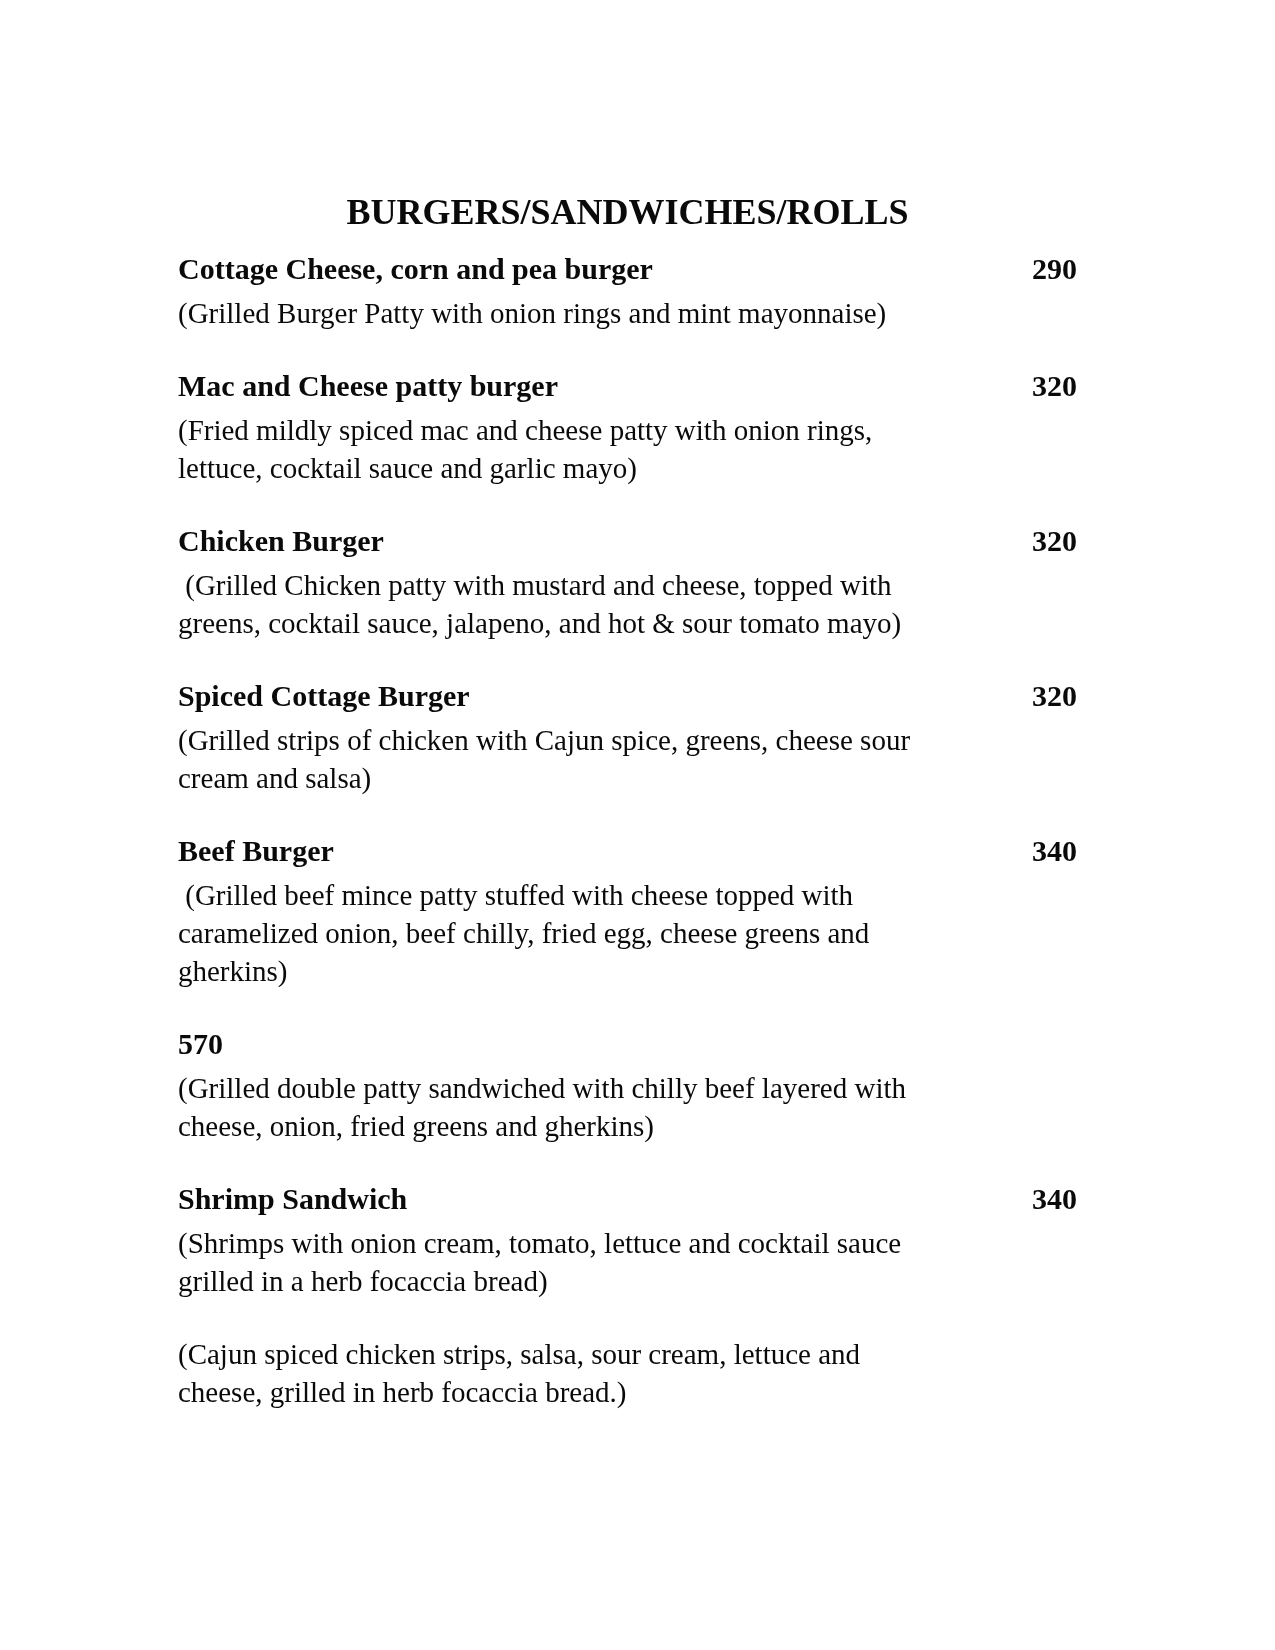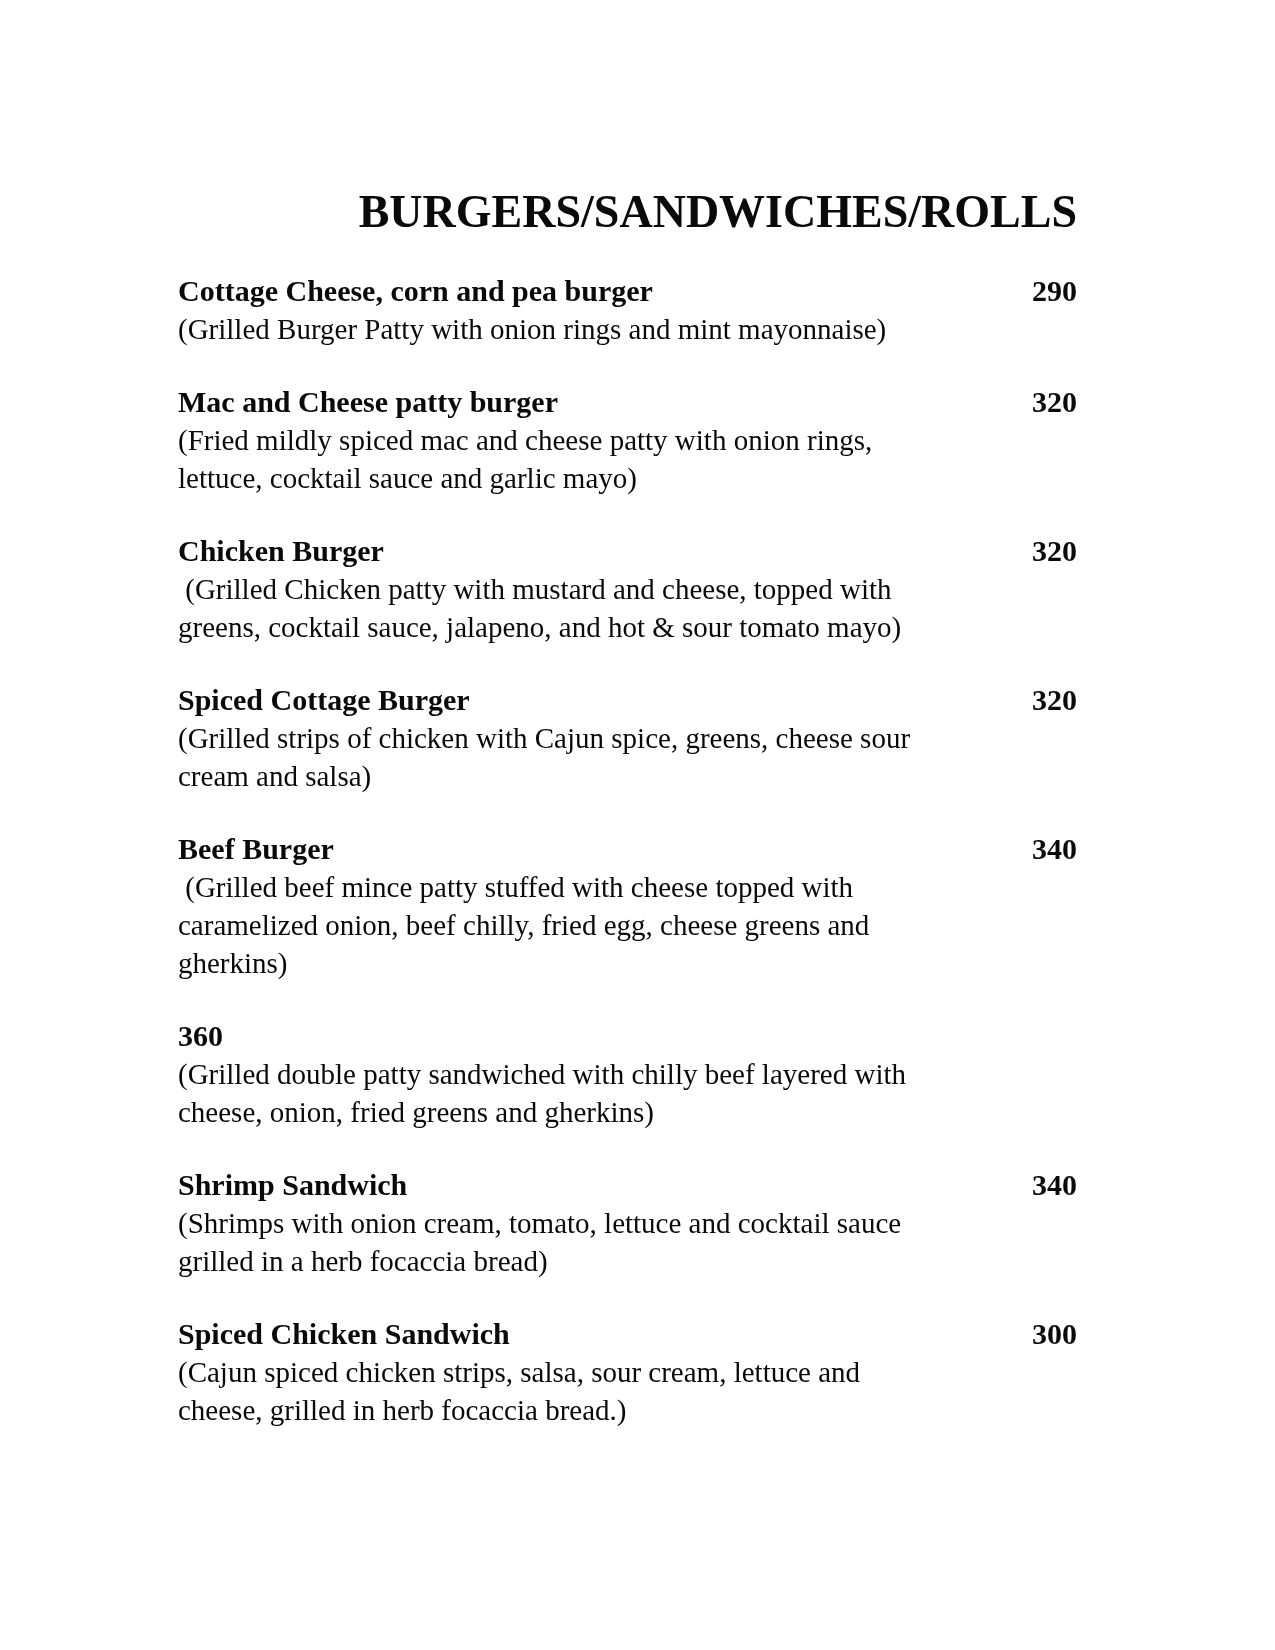--- a/index.html
+++ b/index.html
@@ -17,26 +17,26 @@
     font-family: "Liberation Serif", serif;
     padding: 190px 0 0 178px;
     overflow: hidden;
   }
 
   .content {
     width: 899px; 
   }
 
   .menu-title {
-    font-size: 46px;
+    font-size: 36px;
     line-height: 44px;
     font-weight: 700;
-    text-align: right;
+    text-align: center;
     letter-spacing: 0px;
-    margin-bottom: 38px;
+    margin-bottom: 16px;
   }
 
   .menu-item {
     margin-bottom: 35px;
   }
 
   .item-head {
     display: flex;
     justify-content: space-between;
     align-items: baseline;
@@ -52,20 +52,21 @@
     font-size: 30px;
     font-weight: 700;
     text-align: center;
   }
 
   .item-desc {
     font-size: 29px;
     line-height: 38px;
     font-weight: 400;
     white-space: pre-wrap; 
+    margin-top: 6px;
   }
 </style>
 </head>
 <body>
 
 <div class="page">
   <div class="content">
 
     <h1 class="menu-title">BURGERS/SANDWICHES/ROLLS</h1>
 
@@ -111,39 +112,35 @@
             <span class="item-name">Beef Burger</span>
             <span class="item-price">340</span>
           </div>
           <div class="item-desc"> (Grilled beef mince patty stuffed with cheese topped with
 caramelized onion, beef chilly, fried egg, cheese greens and
 gherkins)</div>
         </div>
 
         <div class="menu-item">
           <div class="item-head">
-            <span class="item-price">360</span>
+            <span class="item-price">570</span>
           </div>
           <div class="item-desc">(Grilled double patty sandwiched with chilly beef layered with
 cheese, onion, fried greens and gherkins)</div>
         </div>
 
         <div class="menu-item">
           <div class="item-head">
             <span class="item-name">Shrimp Sandwich</span>
             <span class="item-price">340</span>
           </div>
           <div class="item-desc">(Shrimps with onion cream, tomato, lettuce and cocktail sauce
 grilled in a herb focaccia bread)</div>
         </div>
 
         <div class="menu-item">
-          <div class="item-head">
-            <span class="item-name">Spiced Chicken Sandwich</span>
-            <span class="item-price">300</span>
-          </div>
           <div class="item-desc">(Cajun spiced chicken strips, salsa, sour cream, lettuce and
 cheese, grilled in herb focaccia bread.)</div>
         </div>
       </div>
 
   </div>
 </div>
 
 </body></html>

